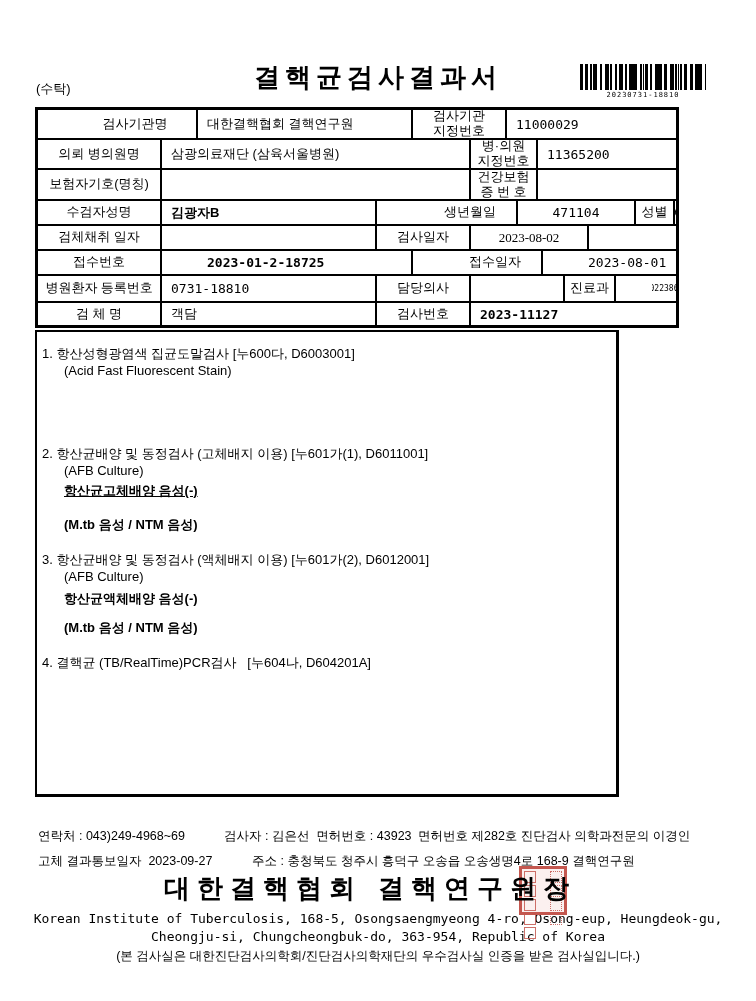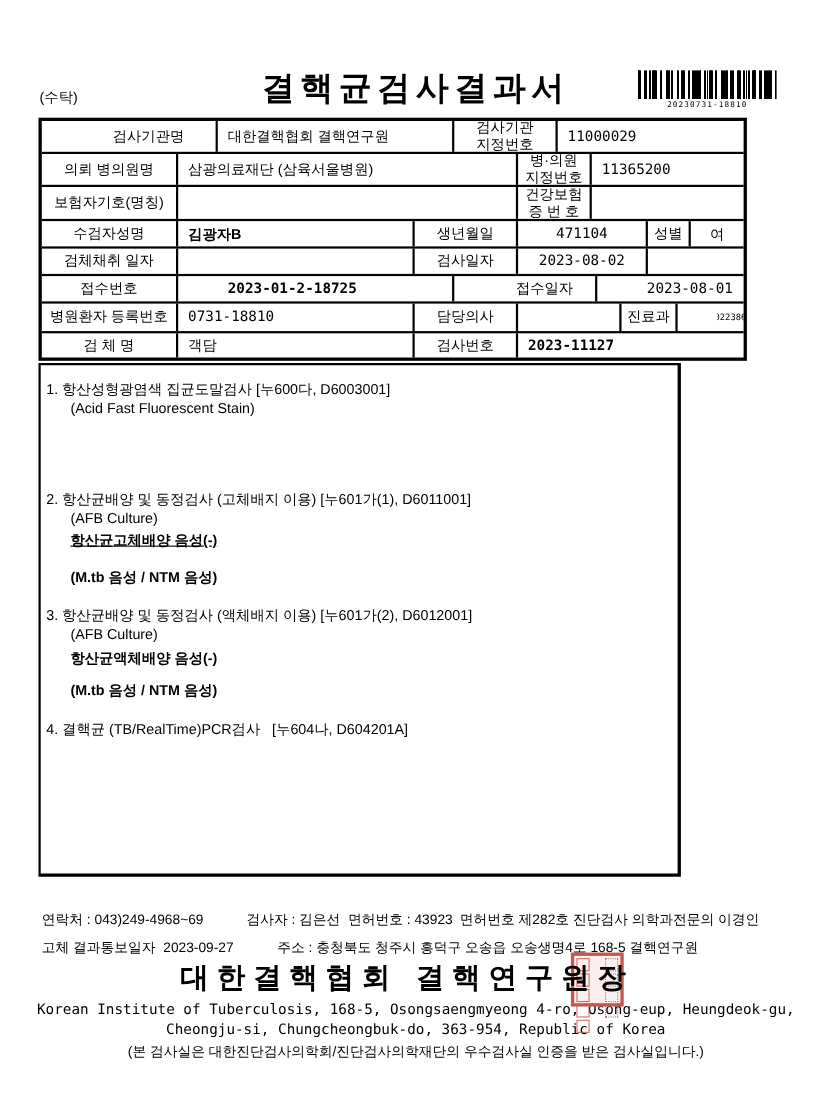--- a/index.html
+++ b/index.html
@@ -6,21 +6,21 @@
   html,body { width:756px; height:1001px; background:#ffffff; font-family:"Liberation Sans", sans-serif; color:#000; }
   #page { position:relative; width:756px; height:1001px; background:#fff; overflow:hidden; }
 
   .abs { position:absolute; }
   .pre { white-space:pre; }
   .preline { white-space:pre-line; }
   .mono { font-family:"DejaVu Sans Mono", monospace; }
 
   
   #consignment { left:36px; top:80px; font-size:13px; }
-  #doc-title { left:0; top:60px; width:756px; text-align:center; font-size:30px; font-weight:bold; letter-spacing:5px; font-family:"DejaVu Serif", serif; }
+  #doc-title { left:0; top:60px; width:756px; text-align:center; font-size:26px; font-weight:bold; letter-spacing:5px; font-family:"DejaVu Serif", serif; }
   #barcode-wrap { left:580px; top:64px; width:126px; }
   #barcode { width:126px; height:26px;
     background:
       repeating-linear-gradient(90deg,#000 0 2px,transparent 2px 5px),
       repeating-linear-gradient(90deg,#000 0 1px,transparent 1px 7px),
       repeating-linear-gradient(90deg,#000 0 3px,transparent 3px 13px);
     background-color:#fff; }
   #barcode-number { width:126px; text-align:center; font-size:7px; letter-spacing:1px; margin-top:1px; }
 
   
@@ -82,30 +82,30 @@
     <div class="irow" style="height:31px;">
       <div class="cell lbl" style="flex:0 0 124px;">보험자기호(명칭)</div>
       <div class="cell val" style="flex:0 0 309px;"></div>
       <div class="cell lbl preline" style="flex:0 0 67px;">건강보험
 증 번 호</div>
       <div class="cell val mono" style="flex:1;"></div>
     </div>
     <div class="irow" style="height:25px;">
       <div class="cell lbl" style="flex:0 0 124px;">수검자성명</div>
       <div class="cell val b" style="flex:0 0 215px;">김광자B</div>
-      <div class="cell lbl" style="flex:0 0 94px;">생년월일</div>
+      <div class="cell lbl" style="flex:0 0 94px;margin-left:47px;">생년월일</div>
       <div class="cell ctr mono" style="flex:0 0 118px;">471104</div>
       <div class="cell lbl" style="flex:0 0 39px;">성별</div>
       <div class="cell ctr" style="flex:1;">여</div>
     </div>
     <div class="irow" style="height:25px;">
       <div class="cell lbl" style="flex:0 0 124px;">검체채취 일자</div>
       <div class="cell val" style="flex:0 0 215px;"></div>
       <div class="cell lbl" style="flex:0 0 94px;">검사일자</div>
-      <div class="cell ctr mono" style="flex:0 0 118px;">2023-08-02</div>
+      <div class="cell ctr mono" style="flex:0 0 118px;font-family:Liberation Serif, serif;">2023-08-02</div>
       <div class="cell val" style="flex:1;"></div>
     </div>
     <div class="irow" style="height:25px;gap:36px;">
       <div class="cell lbl" style="flex:0 0 124px;">접수번호</div>
       <div class="cell val b mono" style="flex:0 0 215px;">2023-01-2-18725</div>
       <div class="cell lbl" style="flex:0 0 94px;">접수일자</div>
       <div class="cell val mono" style="flex:1;">2023-08-01</div>
     </div>
     <div class="irow" style="height:27px;">
       <div class="cell lbl" style="flex:0 0 124px;font-family:Liberation Serif, serif;">병원환자 등록번호</div>
@@ -137,21 +137,21 @@
     <div class="rres pre" style="top:258px;">항산균액체배양 음성(-)</div>
     <div class="rres pre" style="top:287px;">(M.tb 음성 / NTM 음성)</div>
 
     <div class="ritem pre" style="top:322px;">4. 결핵균 (TB/RealTime)PCR검사   [누604나, D604201A]</div>
   </div>
 
   <div class="abs foot pre" style="left:38px;  top:828px;">연락처 : 043)249-4968~69</div>
   <div class="abs foot pre" style="left:224px; top:828px;">검사자 : 김은선  면허번호 : 43923</div>
   <div class="abs foot pre" style="left:418px; top:828px;">면허번호 제282호 진단검사 의학과전문의 이경인</div>
   <div class="abs foot pre" style="left:38px;  top:853px;">고체 결과통보일자  2023-09-27</div>
-  <div class="abs foot pre" style="left:252px; top:853px;">주소 : 충청북도 청주시 흥덕구 오송읍 오송생명4로 168-5 결핵연구원</div>
+  <div class="abs foot pre" style="left:252px; top:853px;">주소 : 충청북도 청주시 흥덕구 오송읍 오송생명4로 168-9 결핵연구원</div>
 
   <div class="abs" id="org-name">대한결핵협회  결핵연구원장</div>
 
   <div class="abs" id="seal">
     <i></i>
       <i class="h"></i>
       <i></i>
       <i class="h"></i>
       <i></i>
       <i class="h"></i>

